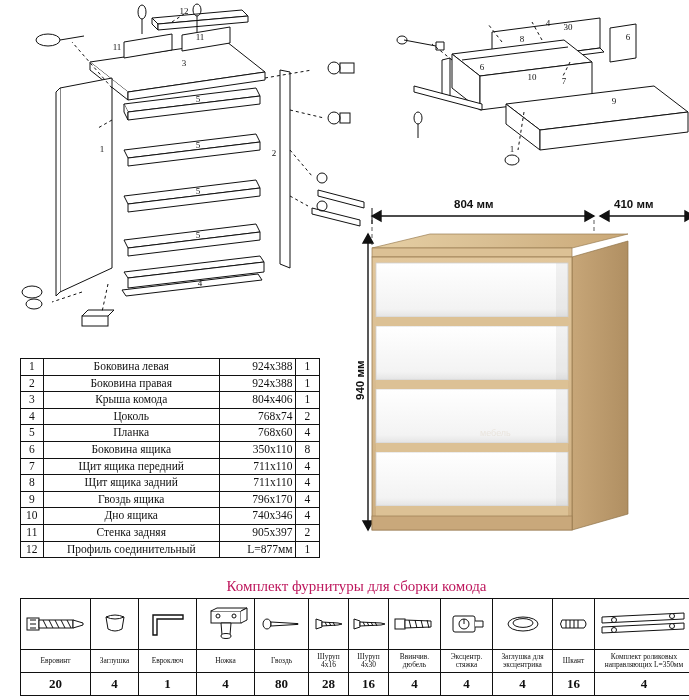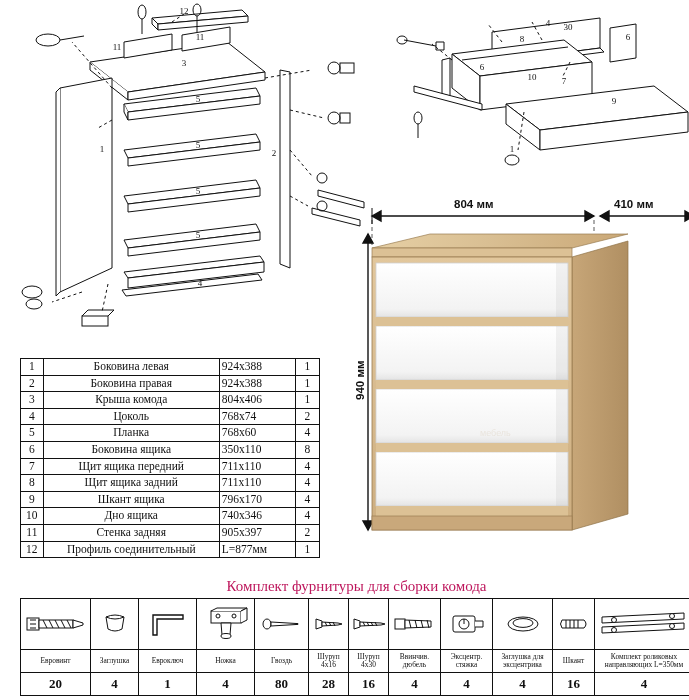--- a/index.html
+++ b/index.html
@@ -12,21 +12,21 @@
 
   
   #exploded-left{left:0;top:0;width:360px;height:350px;}
   #exploded-right{left:380px;top:0;width:309px;height:170px;}
 
   
   #parts-table{left:8px;top:358px;width:300px;border-collapse:collapse;}
   #parts-table td{border:1px solid #111;font-size:11.5px;height:15.6px;line-height:15.6px;padding:0 2px;font-family:"Liberation Serif",serif;}
   #parts-table td.idx{width:18px;text-align:center;}
   #parts-table td.nm{width:175px;text-align:center;}
-  #parts-table td.dim{width:72px;text-align:left;}
+  #parts-table td.dim{width:72px;text-align:right;}
   #parts-table td.qty{width:20px;text-align:center;}
 
   
   #render-area{left:330px;top:190px;width:359px;height:370px;text-align:right;}
 
   .dim-text{font-family:"Liberation Sans",sans-serif;font-weight:bold;font-size:11.5px;color:#111;}
   .dim-vert{transform:rotate(-90deg);transform-origin:left top;white-space:nowrap;}
 
   
   #kit-title{left:0;top:578px;width:689px;text-align:center;font-size:15px;font-family:"Liberation Serif",serif;color:#be185d;}
@@ -220,21 +220,21 @@
         <td class="qty">4</td>
       </tr>
       <tr>
         <td class="idx">8</td>
         <td class="nm">Щит ящика задний</td>
         <td class="dim">711x110</td>
         <td class="qty">4</td>
       </tr>
       <tr>
         <td class="idx">9</td>
-        <td class="nm">Шкант ящика</td>
+        <td class="nm">Гвоздь ящика</td>
         <td class="dim">796x170</td>
         <td class="qty">4</td>
       </tr>
       <tr>
         <td class="idx">10</td>
         <td class="nm">Дно ящика</td>
         <td class="dim">740x346</td>
         <td class="qty">4</td>
       </tr>
       <tr>

